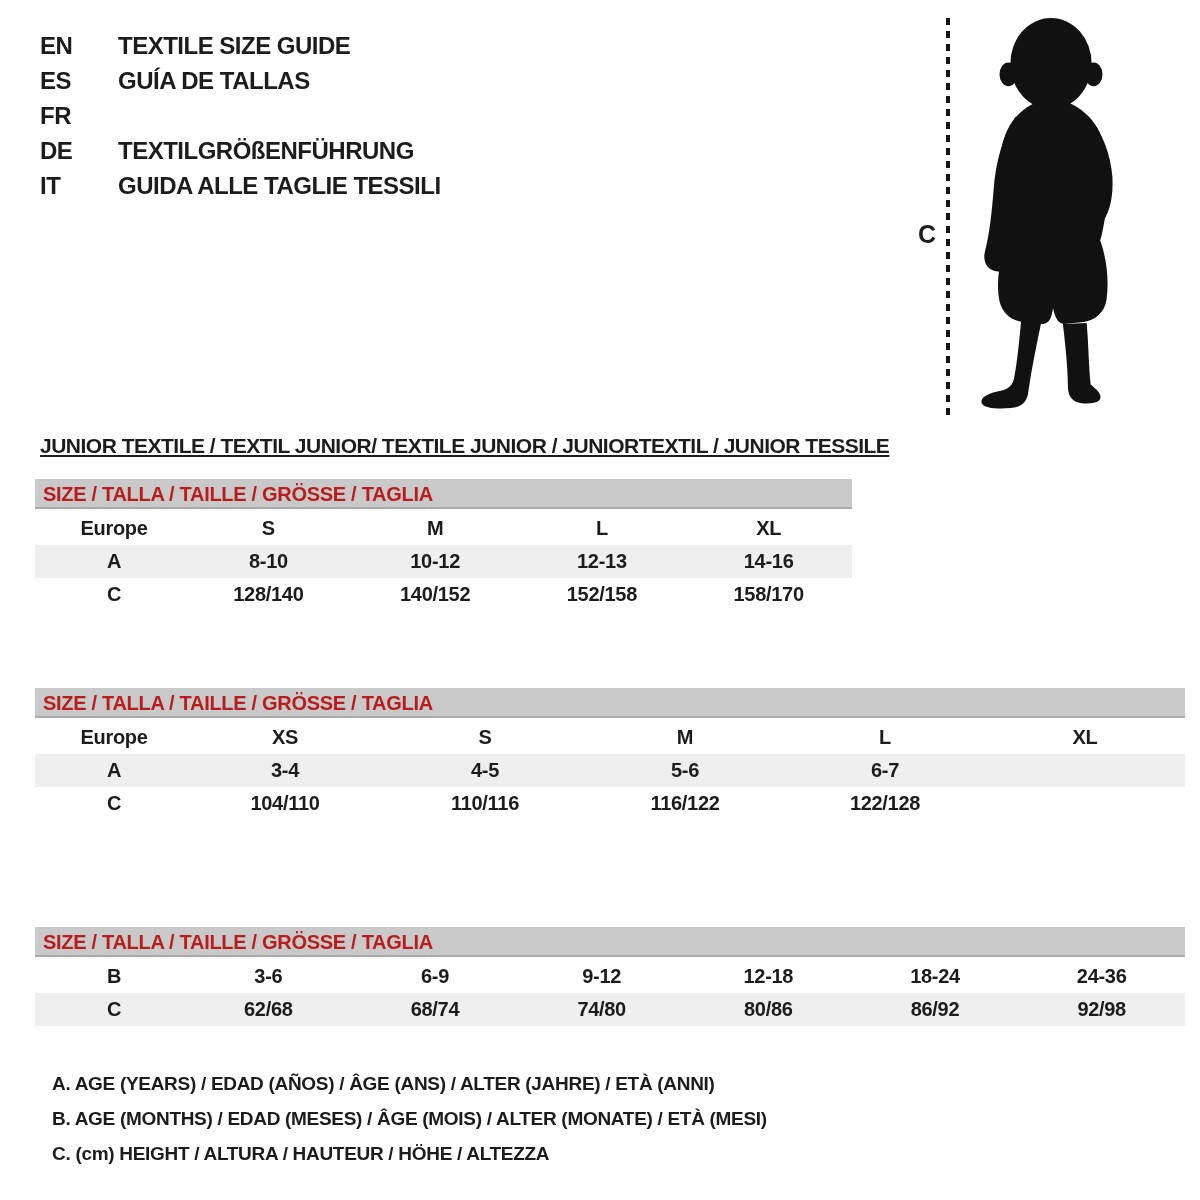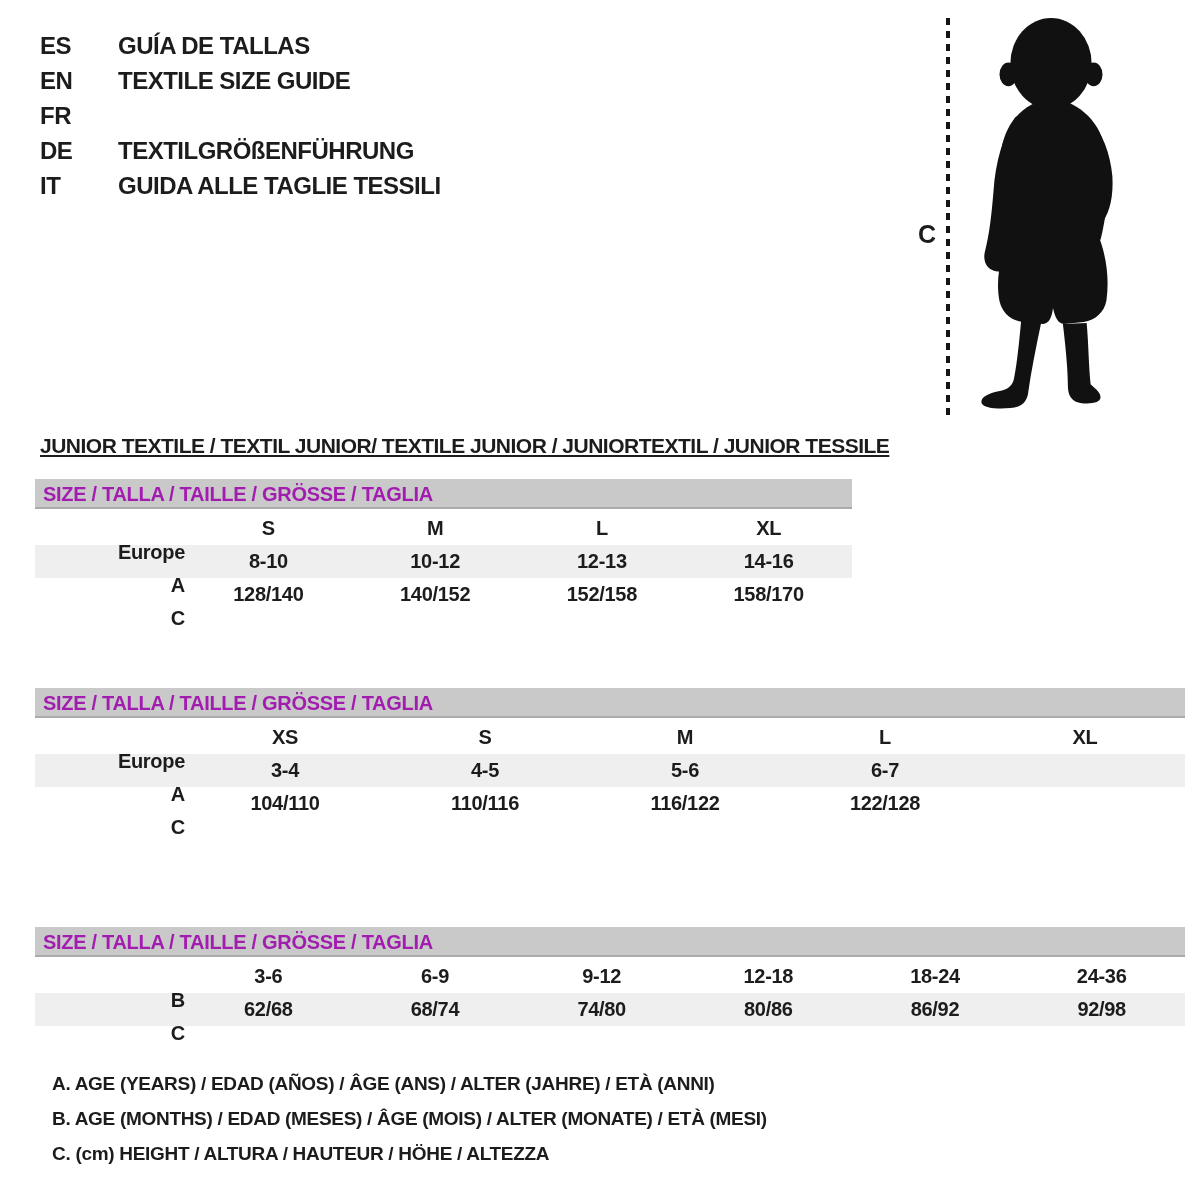--- a/index.html
+++ b/index.html
@@ -46,54 +46,54 @@
   .subscript  { font-size:14px; position:relative; top:3px; }
 
   
   .table { position:absolute; left:35px; }
   .w-narrow { width:817px; }
   .w-wide   { width:1150px; }
   .pos-junior   { top:479px; }
   .pos-children { top:688px; }
   .pos-babies   { top:927px; }
   .thead {
-    height:30px; line-height:30px; background:#c9c9c9; color:#a21caf;
+    height:30px; line-height:30px; background:#c9c9c9; color:#b91c1c;
     border-bottom:2px solid #ababab;
     padding-left:8px; font-size:20px; font-weight:bold; letter-spacing:-0.3px;
   }
   .tbody { margin-top:3px; }
   .trow { display:grid; height:33px; line-height:33px;
           font-size:20px; font-weight:bold; letter-spacing:-0.3px; }
   .cols-4 .trow { grid-template-columns:150px repeat(4,1fr); }
   .cols-5 .trow { grid-template-columns:150px repeat(5,1fr); }
   .cols-6 .trow { grid-template-columns:150px repeat(6,1fr); }
   .trow.shaded { background:#efefef; }
-  .rlabel { padding-left:8px; text-align:right;margin-top:24px; }
+  .rlabel { padding-left:8px; text-align:center; }
   .cell   { text-align:center; }
 
   
   .legend { position:absolute; left:52px; top:1066px; }
   .legend-line {
     font-size:19px; font-weight:bold; letter-spacing:-0.3px;
     line-height:35px; white-space:nowrap;
   }
 </style>
 </head>
 <body>
 
 <div class="page">
 
   <div class="lang-block">
     <div class="lang-row">
+      <span class="lang-code">EN</span>
+      <span class="lang-label">TEXTILE SIZE GUIDE</span>
+    </div>
+    <div class="lang-row">
       <span class="lang-code">ES</span>
       <span class="lang-label">GUÍA DE TALLAS</span>
-    </div>
-    <div class="lang-row">
-      <span class="lang-code">EN</span>
-      <span class="lang-label">TEXTILE SIZE GUIDE</span>
     </div>
     <div class="lang-row">
       <span class="lang-code">FR</span>
     </div>
     <div class="lang-row">
       <span class="lang-code">DE</span>
       <span class="lang-label">TEXTILGRÖßENFÜHRUNG</span>
     </div>
     <div class="lang-row">
       <span class="lang-code">IT</span>

